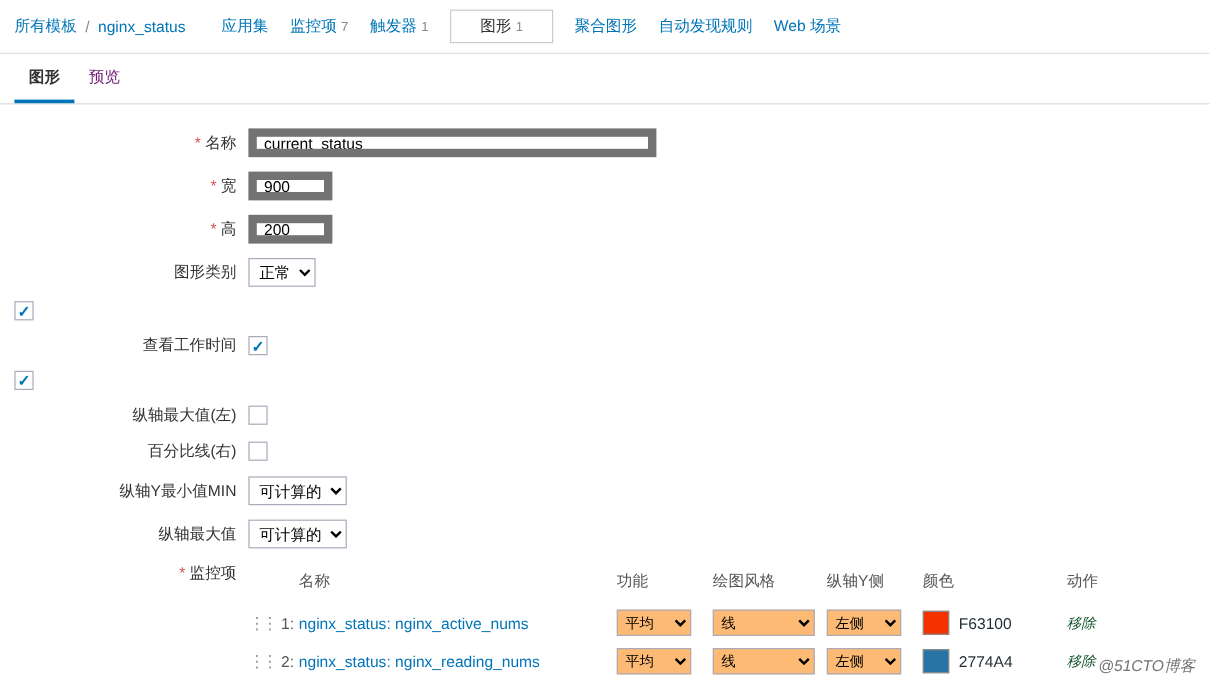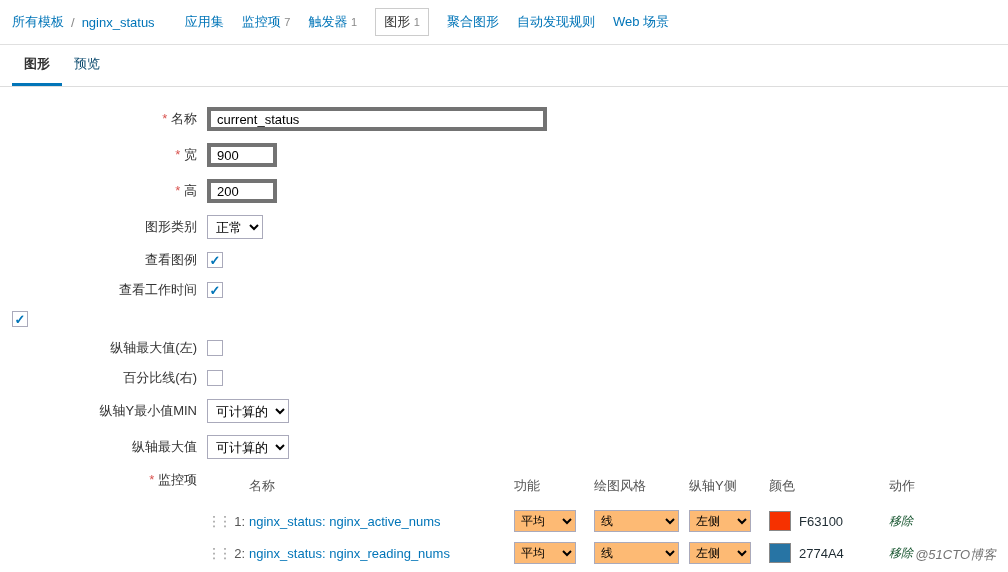--- a/index.html
+++ b/index.html
@@ -2,32 +2,32 @@
 <html><head>
   <meta charset="utf-8">
   <style>
     * { margin: 0; padding: 0; box-sizing: border-box; }
     body { font-family: Arial, "Microsoft YaHei", sans-serif; font-size: 13px; color: #1f2c33; background: #fff; width: 1008px; }
     
     .breadcrumb-nav { padding: 8px 12px; display: flex; align-items: center; gap: 4px; border-bottom: 1px solid #e0e0e0; }
     .breadcrumb-nav a { color: #0275b8; text-decoration: none; }
     .breadcrumb-sep { color: #888; margin: 0 3px; }
     .nav-item { margin-left: 14px; color: #0275b8; cursor: pointer; text-decoration: none; text-align: center; }
-    .nav-item.active { border: 1px solid #ccc; padding: 4px 8px; color: #333; }
+    .nav-item.active { border: 1px solid #ccc; padding: 4px 24px; color: #333; }
     .nav-count { color: #888; font-size: 11px; }
     
     .tabs { padding: 0 12px; border-bottom: 1px solid #ddd; display: flex; gap: 0; }
-    .tab { padding: 10px 12px; cursor: pointer; color: #0c4a6e; border-bottom: 3px solid transparent; }
+    .tab { padding: 10px 12px; cursor: pointer; color: #701a75; border-bottom: 3px solid transparent; }
     .tab.active { color: #333; border-bottom: 3px solid #0275b8; font-weight: bold; }
     
     .form-area { padding: 20px 12px 40px 12px; }
     .form-row { display: flex; align-items: center; margin-bottom: 12px; }
     .form-label { width: 195px; text-align: right; padding-right: 10px; color: #333; font-size: 13px; }
     .required::before { content: "* "; color: #d9534f; }
-    .form-input { border: 4px solid #737373; padding: 4px 6px; font-size: 13px; height: 24px; }
+    .form-input { border: 7px solid #737373; padding: 4px 6px; font-size: 13px; height: 24px; }
     .form-input.name { width: 340px; }
     .form-input.num { width: 70px; text-align: left; }
     .form-select { border: 1px solid #aab; padding: 2px 4px; font-size: 13px; height: 24px; background: #fff; }
     .form-checkbox { width: 16px; height: 16px; border: 1px solid #aab; cursor: pointer; background: #fff; display: inline-flex; align-items: center; justify-content: center; }
     .form-checkbox.checked::after { content: "✓"; color: #0275b8; font-size: 13px; font-weight: bold; }
     
     .items-section { display: flex; align-items: flex-start; }
     .items-table { flex: 1; }
     .items-header { display: flex; padding: 6px 0 10px 0; color: #555; font-size: 13px; }
     .items-row { display: flex; align-items: center; padding: 5px 0; }
@@ -88,21 +88,20 @@
     <div class="form-label required">高</div>
     <input class="form-input num" value="200" style="">
   </div>
 
   <div class="form-row">
     <div class="form-label">图形类别</div>
     <select class="form-select"><option>正常</option></select>
   </div>
 
   <div class="form-row">
-    <div class="form-label">查看图例</div>
     <span class="form-checkbox checked"></span>
   </div>
 
   <div class="form-row">
     <div class="form-label">查看工作时间</div>
     <span class="form-checkbox checked"></span>
   </div>
 
   <div class="form-row">
     <span class="form-checkbox checked"></span>

